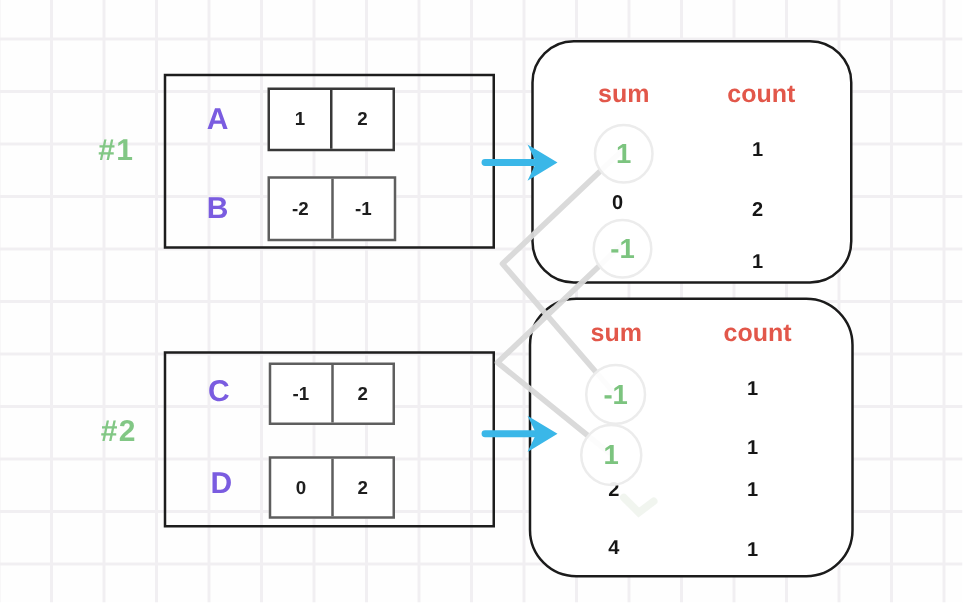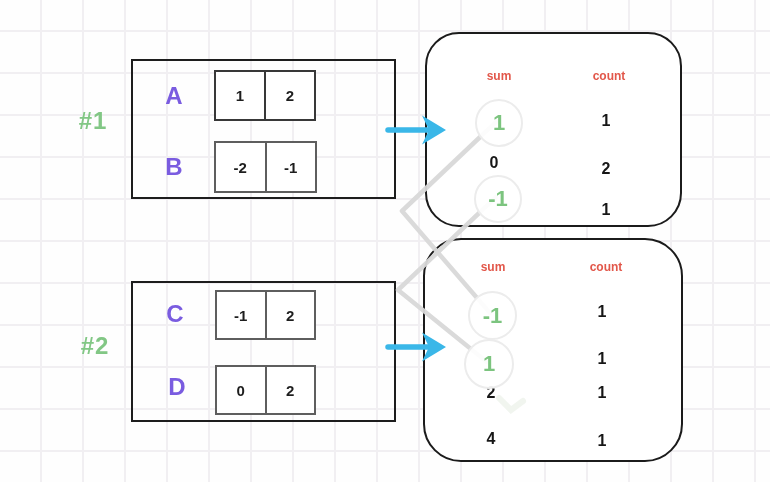--- a/index.html
+++ b/index.html
@@ -18,21 +18,21 @@
   .ex-box{position:absolute;border:2px solid #1d1d1d;background:transparent;z-index:1;}
   .arr-label{color:#7a5ce0;font-size:24px;font-weight:700;}
   .cells{position:absolute;display:flex;border:2px solid #5e5e5e;background:#fff;}
   .cells.dark{border-color:#383838;}
   .cell{flex:1;display:flex;align-items:center;justify-content:center;
         font-size:15px;font-weight:600;color:#1e1e1e;}
   .cell:first-child{border-right:2px solid #5e5e5e;}
   .cells.dark .cell:first-child{border-right-color:#383838;}
   .result-box{position:absolute;border:2px solid #1b1b1b;border-radius:36px;
               background:#ffffff;z-index:1;}
-  .th{color:#e2574a;font-size:12px;font-weight:700;}
+  .th{color:#e2574a;font-size:20px;font-weight:700;}
   .val{font-size:16px;font-weight:600;color:#161616;}
   .overlay{position:absolute;left:0;top:0;z-index:2;pointer-events:none;}
   .sum-circle{
     position:absolute;z-index:3;width:44px;height:44px;border-radius:50%;
     border:2px solid #ececec;background:rgba(255,255,255,0.92);
     display:flex;align-items:center;justify-content:center;
     color:#7cc47f;font-size:22px;font-weight:700;
   }
 </style>
 </head>

